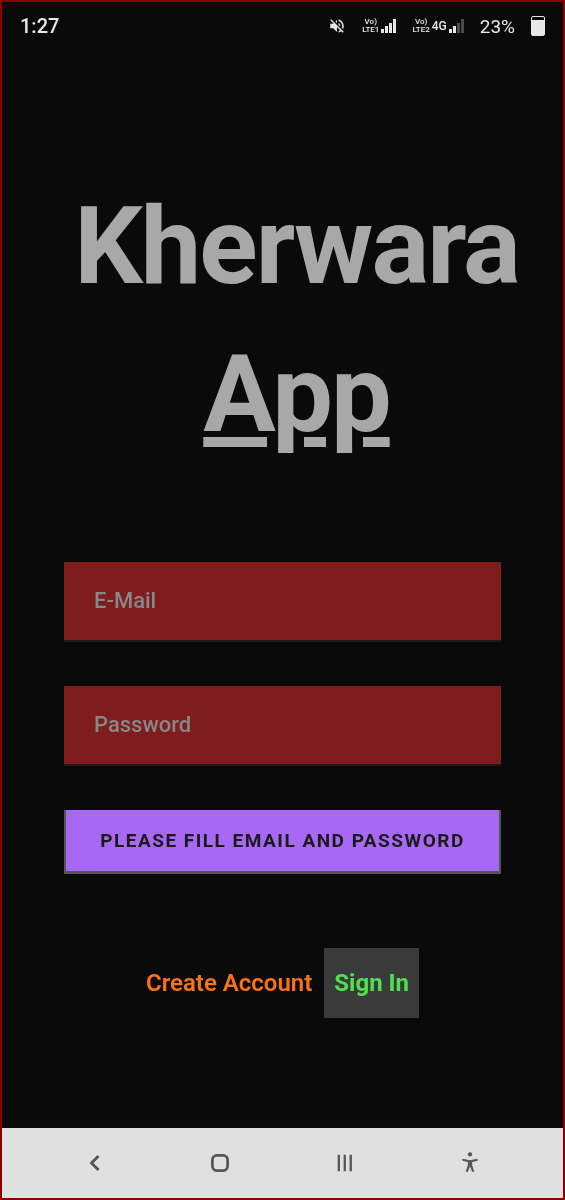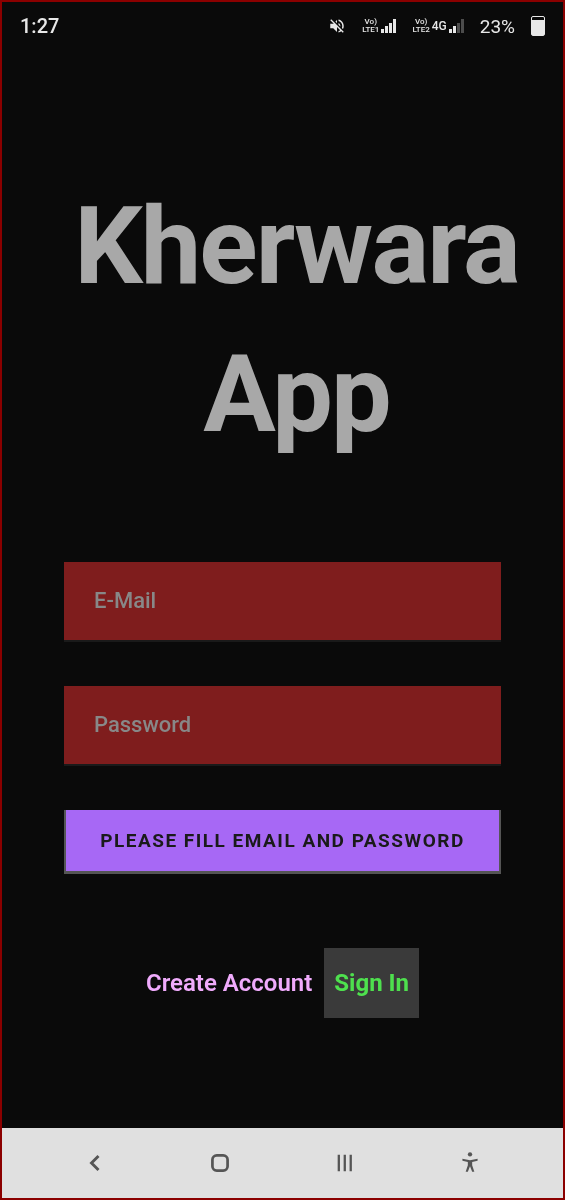--- a/index.html
+++ b/index.html
@@ -91,20 +91,21 @@
       font-weight: 700;
       text-align: center;
       line-height: 1.05;
       margin-top: 140px;
       letter-spacing: -2px;
       white-space: pre-wrap;
       margin-left: 28px;
     }
     .app-title-line2 {
       margin-top: 35px;
+      text-decoration: underline;
     }
     .form-container {
       margin-top: 110px;
       padding: 0 62px;
       display: flex;
       flex-direction: column;
       gap: 44px;
     }
     .input-field {
       width: 100%;
@@ -138,21 +139,21 @@
       font-family: inherit;
     }
     .account-row {
       display: flex;
       align-items: center;
       justify-content: center;
       gap: 12px;
       margin-top: 30px;
     }
     .create-account-text {
-      color: #f0abfc;
+      color: #f97316;
       font-size: 24px;
       font-weight: 600;
     }
     .sign-in-button {
       background: #3a3a3a;
       border: none;
       color: #4ee04e;
       font-size: 24px;
       font-weight: 700;
       padding: 21px 10px;

